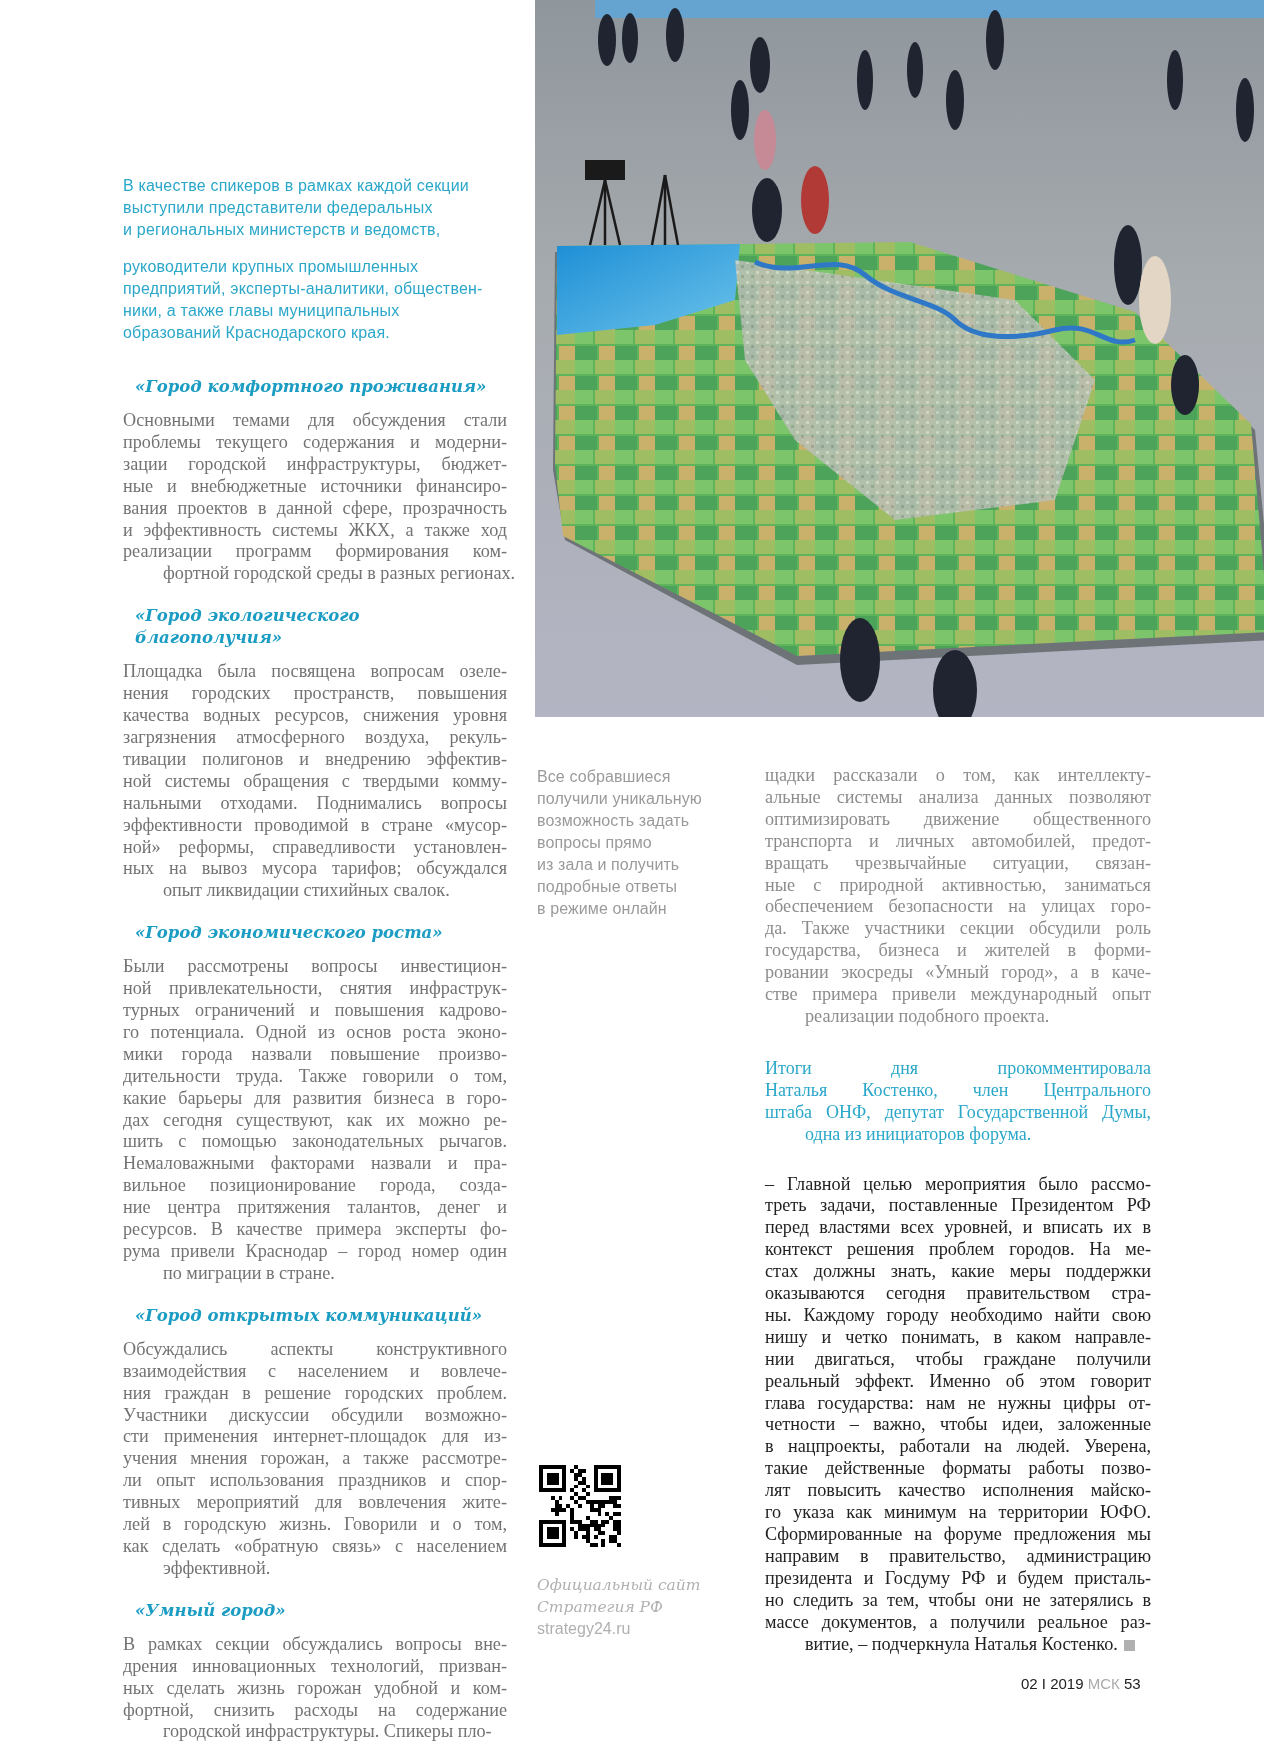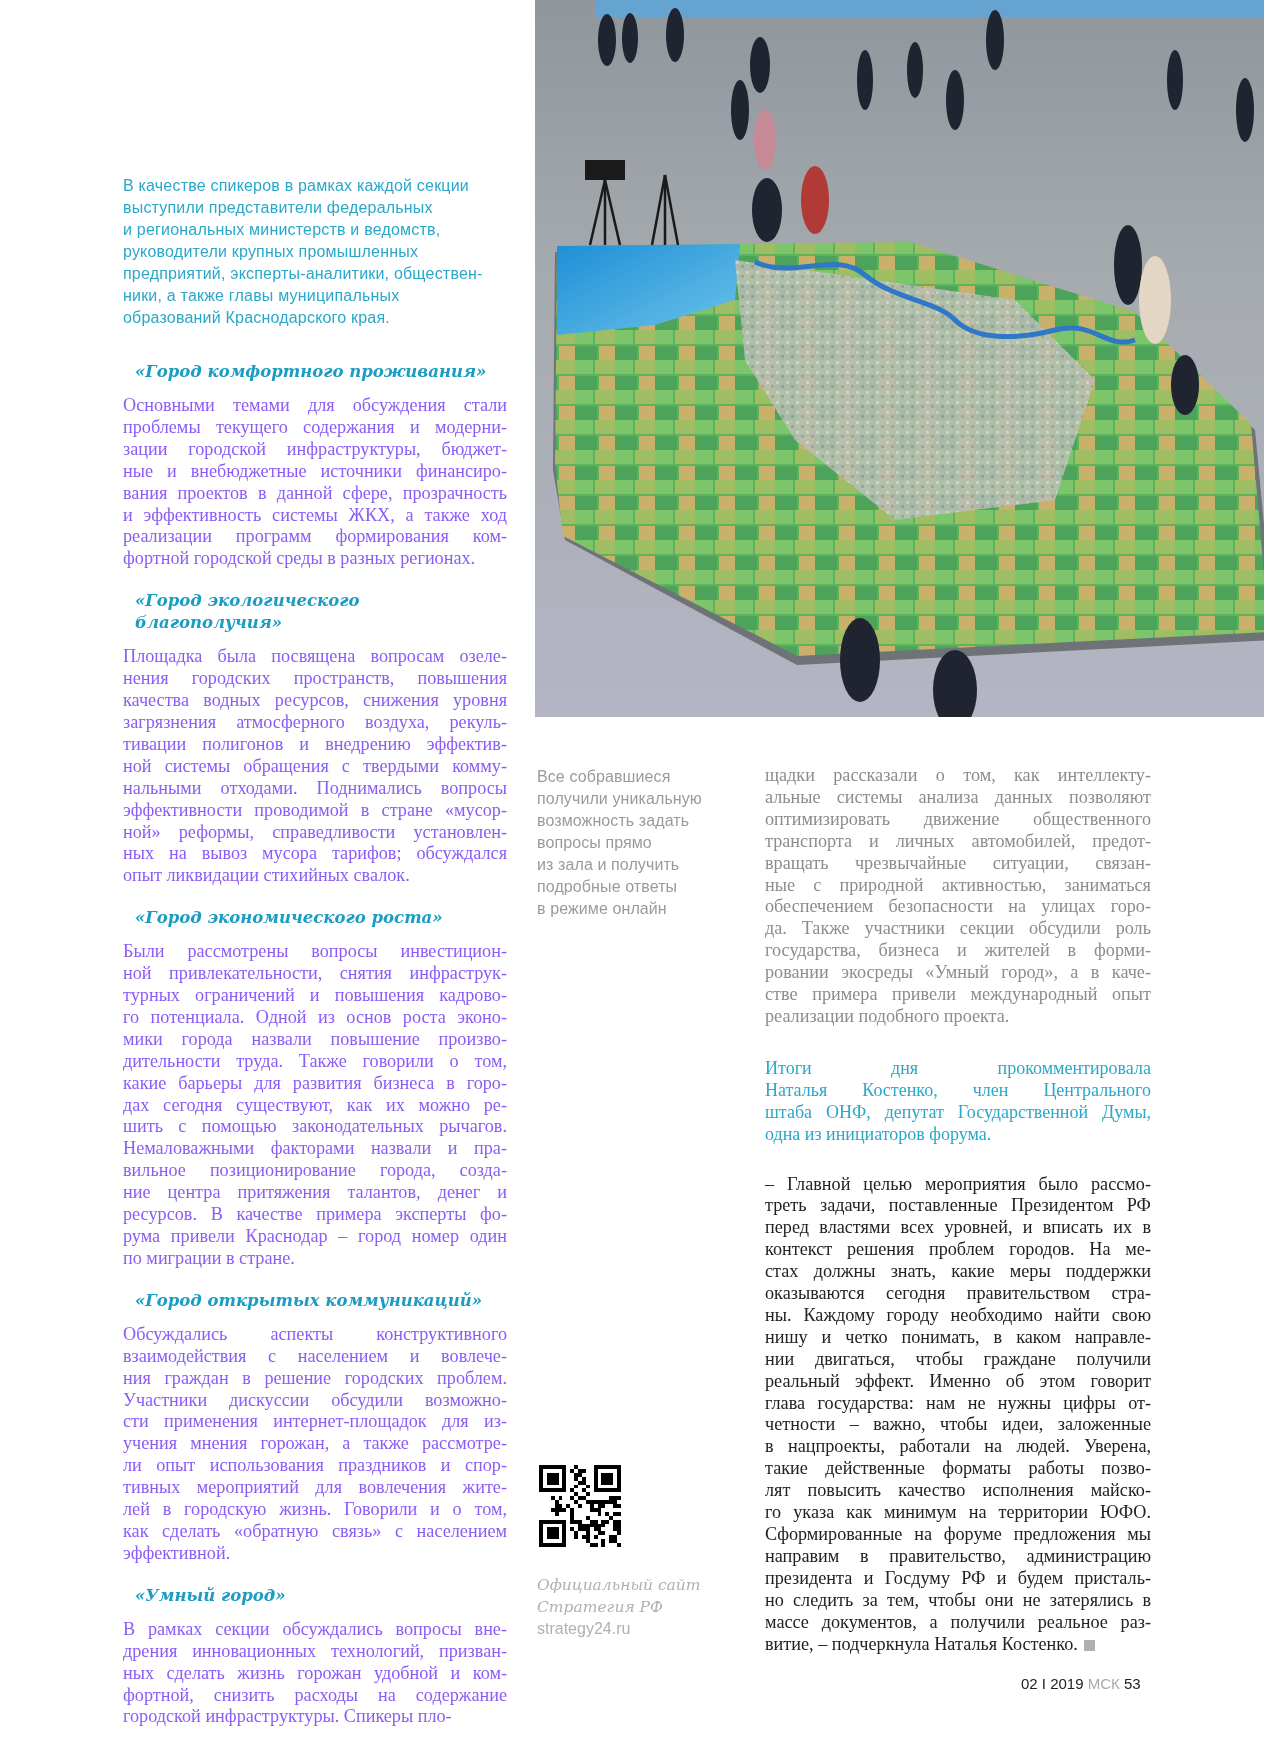--- a/index.html
+++ b/index.html
@@ -12,26 +12,26 @@
     font-family: "Liberation Sans", sans-serif;
     color: #2aa7c9; font-size: 16px; line-height: 22px; letter-spacing: 0.2px;
     margin: 0 0 32px 0;
   }
   .section { margin: 0 0 20px 0; }
   .section-title {
     font-family: "DejaVu Serif", serif; font-style: italic; font-weight: bold;
     color: #1b9cc3; font-size: 16.5px; line-height: 22px; margin: 12px;
   }
   .body-gray {
-    font-family: "Liberation Serif", serif; color: #8b5cf6;
+    font-family: "Liberation Serif", serif; color: #737373;
     font-size: 18.2px; line-height: 21.9px; text-align: justify; margin: 0;
     hyphens: auto;
   }
   .body-line { display: block; text-align-last: justify; white-space: nowrap; }
-  .body-line.last { text-align-last: left; }
+  .body-line.last { text-align-last: left; margin-left: 40px; }
 
   
   .photo {
     position: absolute; left: 519px; top: 0; width: 745px; height: 717px;
     overflow: hidden;
     background: linear-gradient(180deg, #9aa1a7 0%, #a9aeb3 25%, #b2b6ba 60%, #b7b8c6 100%);
   }
   .photo svg { display: block; }
 
   
@@ -86,21 +86,21 @@
 </head>
 <body>
 
 <div class="page">
 
   <div class="col-left">
     <div class="lead" id="lead">
         <span class="lead-line" style="display: block; white-space: nowrap;">В качестве спикеров в рамках каждой секции</span>
         <span class="lead-line" style="display: block; white-space: nowrap;">выступили представители федеральных</span>
         <span class="lead-line" style="display: block; white-space: nowrap;">и региональных министерств и ведомств,</span>
-        <span class="lead-line" style="display: block; white-space: nowrap;">руководители крупных промышленных</span>
+        <span class="lead-line" style="display: block; white-space: nowrap; margin-top: 15px;">руководители крупных промышленных</span>
         <span class="lead-line" style="display: block; white-space: nowrap;">предприятий, эксперты-аналитики, обществен-</span>
         <span class="lead-line" style="display: block; white-space: nowrap;">ники, а также главы муниципальных</span>
         <span class="lead-line last" style="display: block; white-space: nowrap;">образований Краснодарского края.</span>
       </div>
     <div id="sections">
         <div class="section">
           <p class="section-title">«Город комфортного проживания»</p>
           <div class="body-gray">
             <span class="body-line">Основными темами для обсуждения стали</span>
             <span class="body-line">проблемы текущего содержания и модерни-</span>

